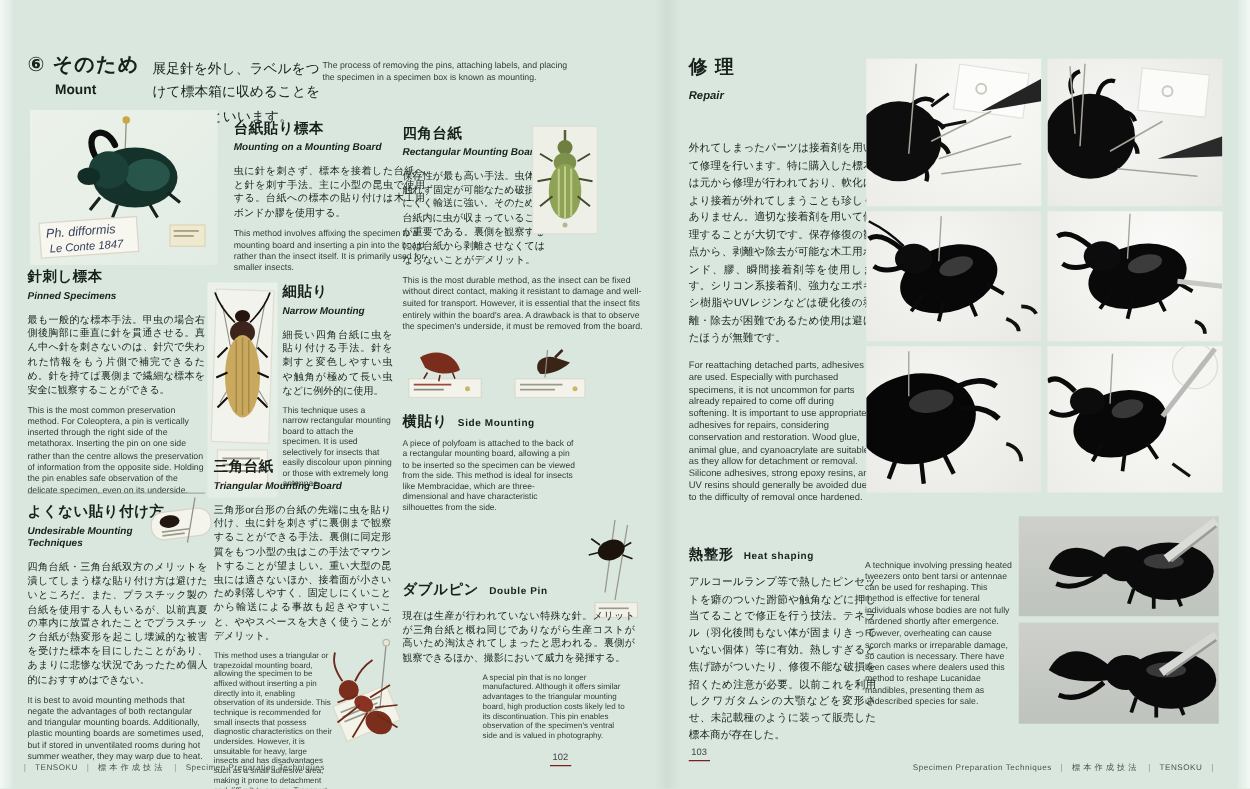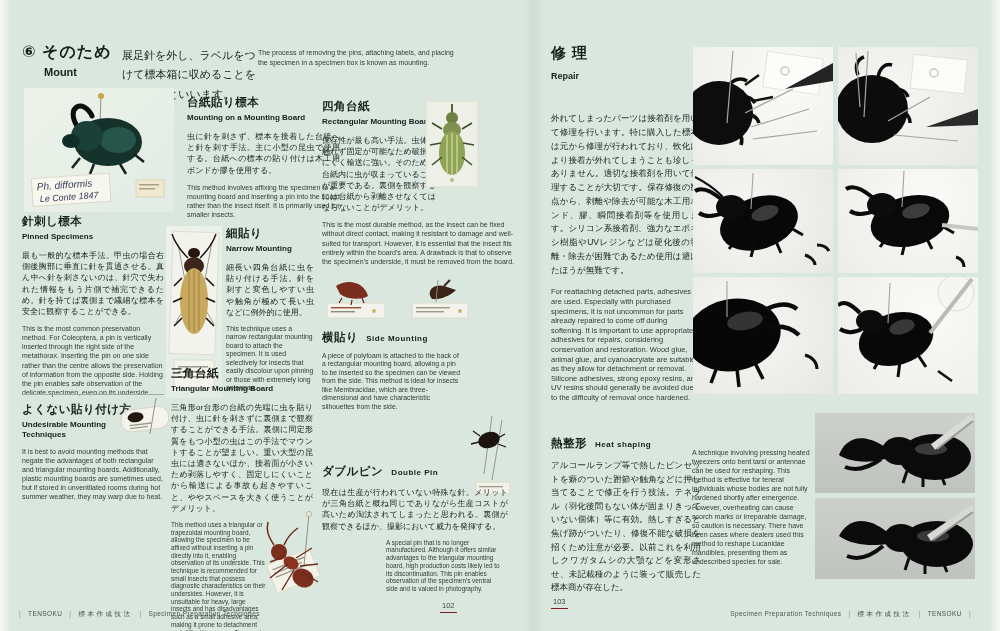--- a/index.html
+++ b/index.html
@@ -12,21 +12,21 @@
   .abs{position:absolute;}
   
   .edge-l{left:0;top:0;width:10px;height:631px;background:linear-gradient(90deg,#f3f8f4,#dfeae3);}
   .edge-r{right:0;top:0;width:10px;height:631px;background:linear-gradient(270deg,#f3f8f4,#dfeae3);}
   .spine{left:524px;top:0;width:20px;height:631px;background:linear-gradient(90deg,rgba(0,0,0,0) 0%,rgba(40,60,50,.06) 50%,rgba(0,0,0,0) 100%);}
   
   .sec-title{font-size:16px;font-weight:bold;letter-spacing:1px;margin:0;}
   .sec-title-en{font-size:11px;font-weight:bold;margin:3px 0 0 22px;}
   .big-title{font-size:15px;font-weight:bold;letter-spacing:6px;margin:0;}
   .jp-head{font-size:11.5px;font-weight:bold;margin:0;letter-spacing:.5px;}
-  .en-head{font-size:8px;font-weight:bold;margin:3px 0 0 0;line-height:1.25;}
+  .en-head{font-size:8px;font-weight:bold;margin:3px 0 0 0;line-height:1.25;font-style:italic;}
   .jp-body{font-size:8px;line-height:1.4;margin:8px 0 0 0;text-align:justify;}
   .en-body{font-size:7px;line-height:1.3;margin:7px 0 0 0;color:#333b36;}
   .en-body.sm{font-size:6.8px;line-height:1.25;}
   .en-body.xs{font-size:6.4px;line-height:1.2;}
   .intro-jp{font-size:11px;line-height:1.75;margin:0;}
   .intro-en{font-size:7px;line-height:1.45;margin:0;color:#333b36;}
   .inline-head .en{font-size:8px;margin-left:8px;}
   .rule{border:none;border-top:1px solid #9eaea6;margin:0;}
   .pagenum{font-size:7.5px;color:#444;border-bottom:1px solid #7f1d1d;padding:0 2px 2px 2px;}
   .footer{font-size:6.5px;color:#4a524d;letter-spacing:.4px;white-space:nowrap;}
@@ -82,20 +82,21 @@
   <h4 class="en-head">Pinned Specimens</h4>
   <p class="jp-body">最も一般的な標本手法。甲虫の場合右側後胸部に垂直に針を貫通させる。真ん中へ針を刺さないのは、針穴で失われた情報をもう片側で補完できるため。針を持てば裏側まで繊細な標本を安全に観察することができる。</p>
   <p class="en-body">This is the most common preservation method. For Coleoptera, a pin is vertically inserted through the right side of the metathorax. Inserting the pin on one side rather than the centre allows the preservation of information from the opposite side. Holding the pin enables safe observation of the delicate specimen, even on its underside.</p>
 </div>
 
 <hr class="abs rule" style="left:22px;top:394px;width:142px;">
 
 <div class="abs" style="left:22px;top:402px;width:144px;">
   <h3 class="jp-head">よくない貼り付け方</h3>
   <h4 class="en-head" style="width:96px;">Undesirable Mounting Techniques</h4>
+  <p class="jp-body">四角台紙・三角台紙双方のメリットを潰してしまう様な貼り付け方は避けたいところだ。また、プラスチック製の台紙を使用する人もいるが、以前真夏の車内に放置されたことでプラスチック台紙が熱変形を起こし壊滅的な被害を受けた標本を目にしたことがあり、あまりに悲惨な状況であったため個人的におすすめはできない。</p>
   <p class="en-body">It is best to avoid mounting methods that negate the advantages of both rectangular and triangular mounting boards. Additionally, plastic mounting boards are sometimes used, but if stored in unventilated rooms during hot summer weather, they may warp due to heat.</p>
 </div>
 <div class="abs photo" style="left:116px;top:396px;width:60px;height:46px;">
   <svg viewBox="0 0 60 46">
     <g transform="rotate(-7 30 24)">
       <rect x="5" y="12" width="48" height="22" rx="10" fill="#f4f4ec" stroke="#d6d6c8"></rect>
       <ellipse cx="20" cy="20" rx="8" ry="5" fill="#23180f"></ellipse>
       <rect x="13" y="27" width="22" height="1.3" fill="#9a9a8a"></rect>
       <rect x="13" y="30" width="18" height="1.3" fill="#9a9a8a"></rect>
     </g>

